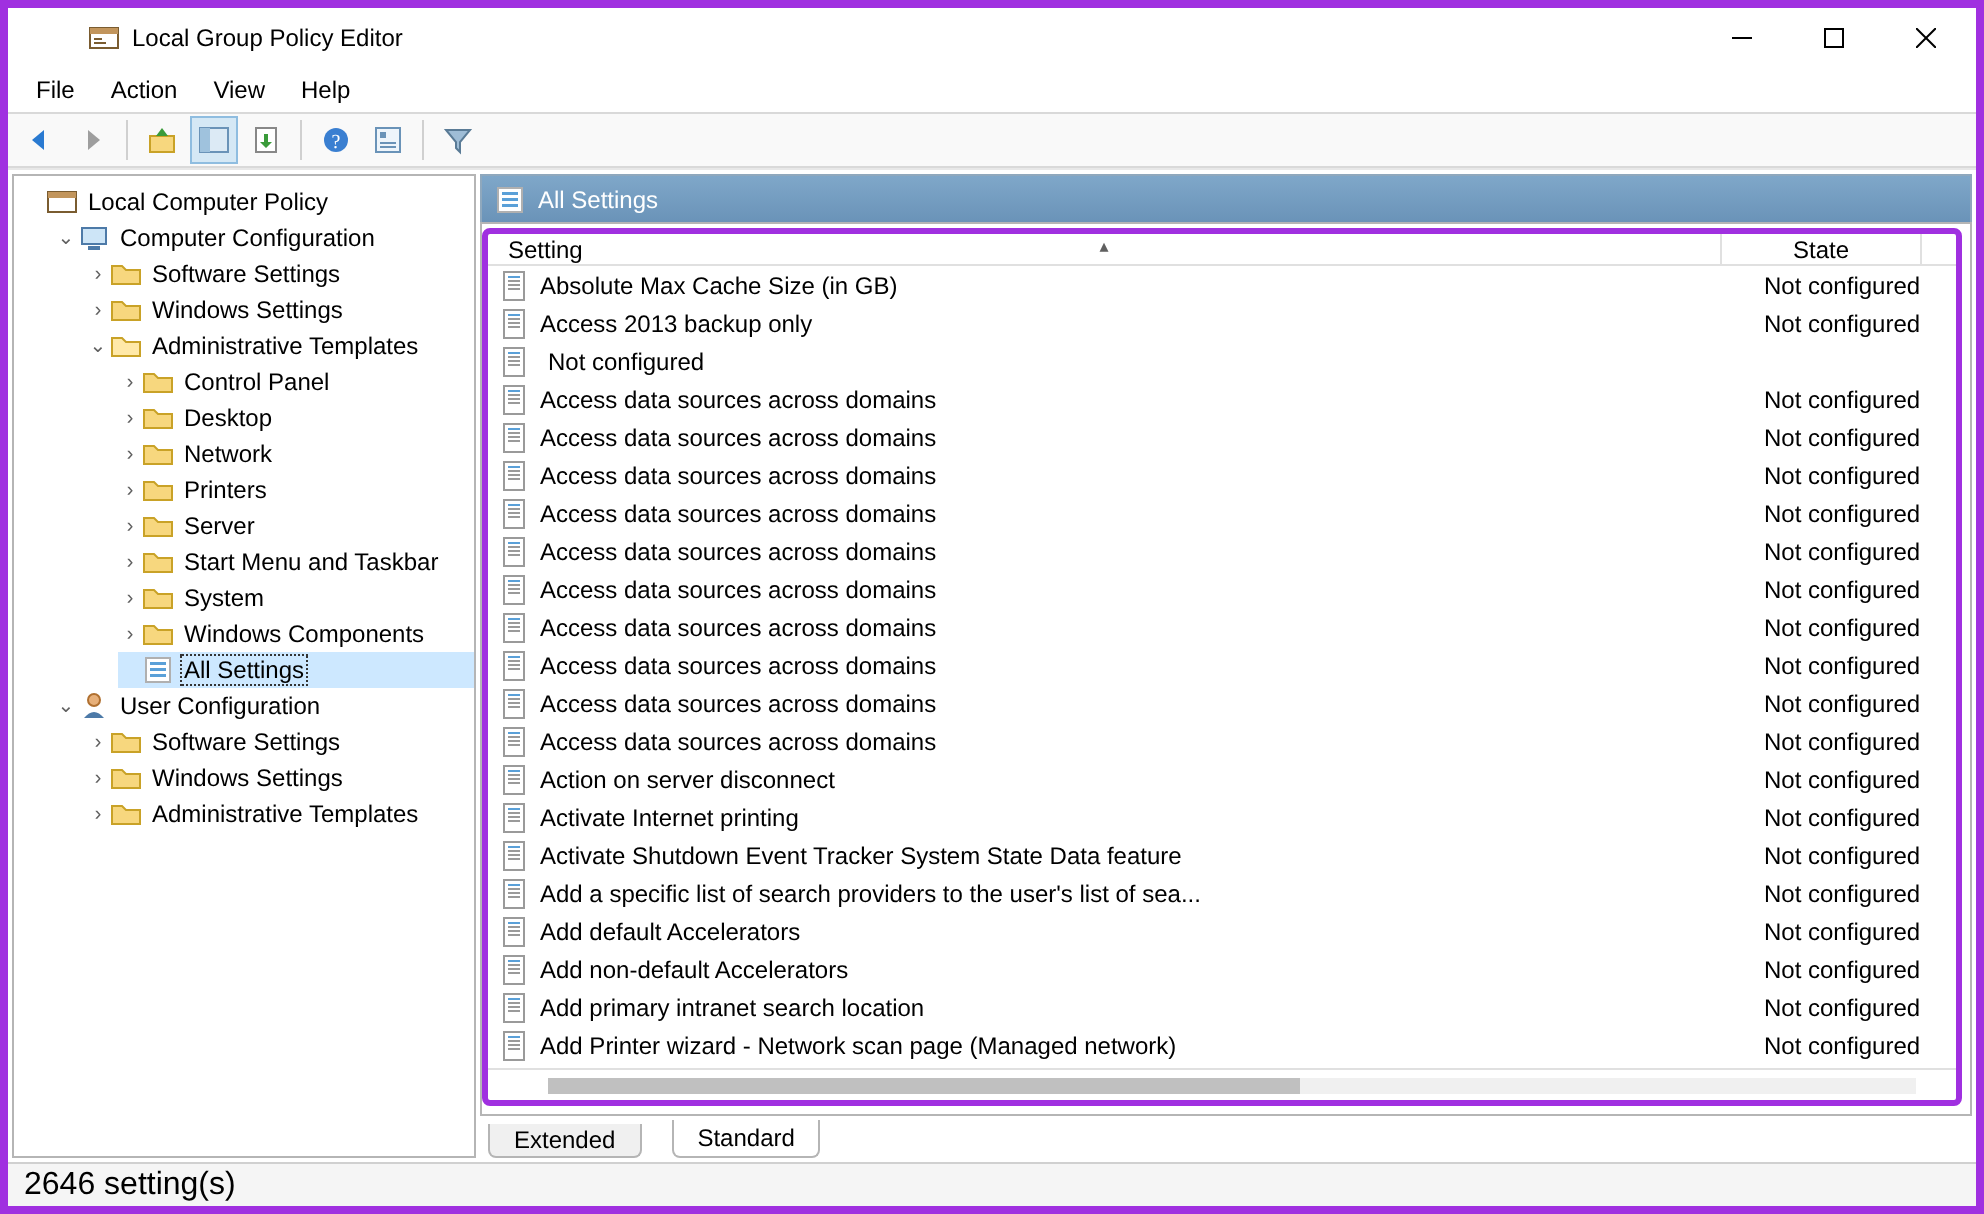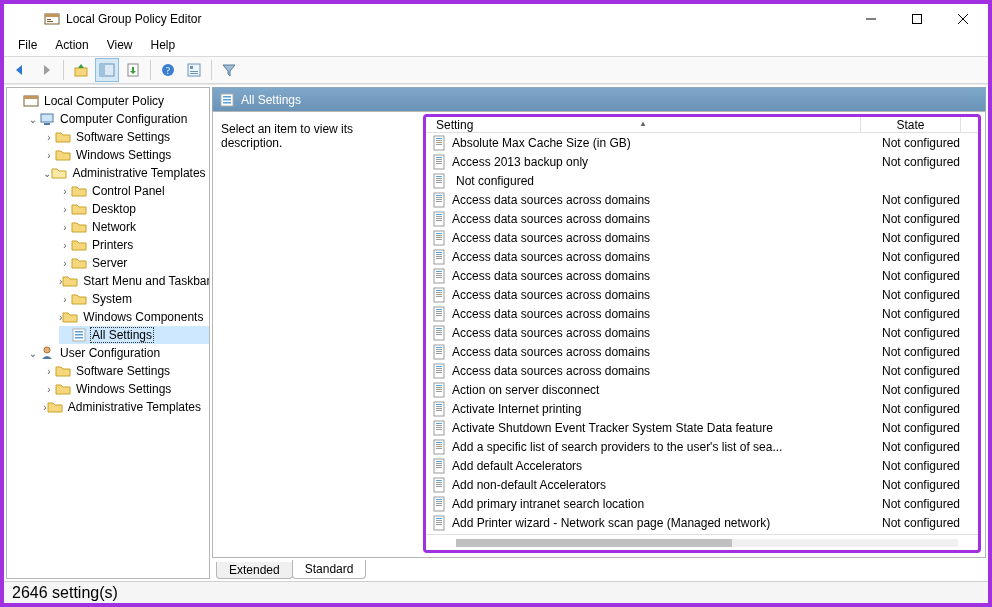--- a/index.html
+++ b/index.html
@@ -68,21 +68,21 @@
   .tbbtn.active { border: 1px solid #8fbde0; background: #d5e8f5; }
   .tbsep { width: 1px; height: 20px; background: #d0d0d0; margin: 0 3px; }
   
   .client {
     flex: 1;
     display: flex;
     min-height: 0;
     border-top: 1px solid #e8e8e8;
   }
   .treepane {
-    width: 204px;
+    width: 232px;
     border: 1px solid #b5b5b5;
     margin: 2px;
     background: #fff;
     overflow: auto;
     padding: 4px 0;
   }
   .tree ul { list-style: none; padding-left: 16px; }
   .tree > ul { padding-left: 4px; }
   .tree li { white-space: nowrap; }
   .twig {
@@ -179,21 +179,21 @@
   .lrow .lstate { width: 100px; padding-left: 4px; }
   .hscroll { height: 16px; border-top: 1px solid #e0e0e0; display:flex; align-items:center; }
   .hscroll-track { margin-left: 30px; height: 8px; flex:1; background: #f0f0f0; position:relative; margin-right:20px;}
   .hscroll-thumb { position:absolute; left:0; width:55%; height:100%; background:#c0c0c0; }
 
   .tabs {
     height: 22px;
     display: flex;
     align-items: flex-end;
     padding-left: 4px;
-    gap: 0;
+    gap: 16px;
     margin-top: -1px;
   }
   .tab {
     border: 1px solid #b5b5b5;
     border-top: none;
     border-radius: 0 0 4px 4px;
     padding: 2px 12px;
     background: #fff;
     font-size: 12px;
     margin-right: -1px;
@@ -491,23 +491,20 @@
     <div class="dheader">
       <svg class="ticon svg" viewBox="0 0 16 16">
           <rect x="2" y="2" width="12" height="12" fill="#fff" stroke="#b0b0b0"></rect>
           <rect x="4" y="4" width="8" height="1.5" fill="#5aa0d8"></rect>
           <rect x="4" y="7" width="8" height="1.5" fill="#5aa0d8"></rect>
           <rect x="4" y="10" width="8" height="1.5" fill="#5aa0d8"></rect>
         </svg>
       <span>All Settings</span>
     </div>
     <div class="dbody">
-      <div class="descpane">
-        <span>Select an item to view its description.</span>
-      </div>
       <div class="listwrap">
         <div class="listhead">
           <div class="lh-setting">
             <span>Setting</span>
             <span class="lh-sort">▴</span>
           </div>
           <div class="lh-state">
               <span>State</span>
             </div>
           <div class="lh-pad"></div>

